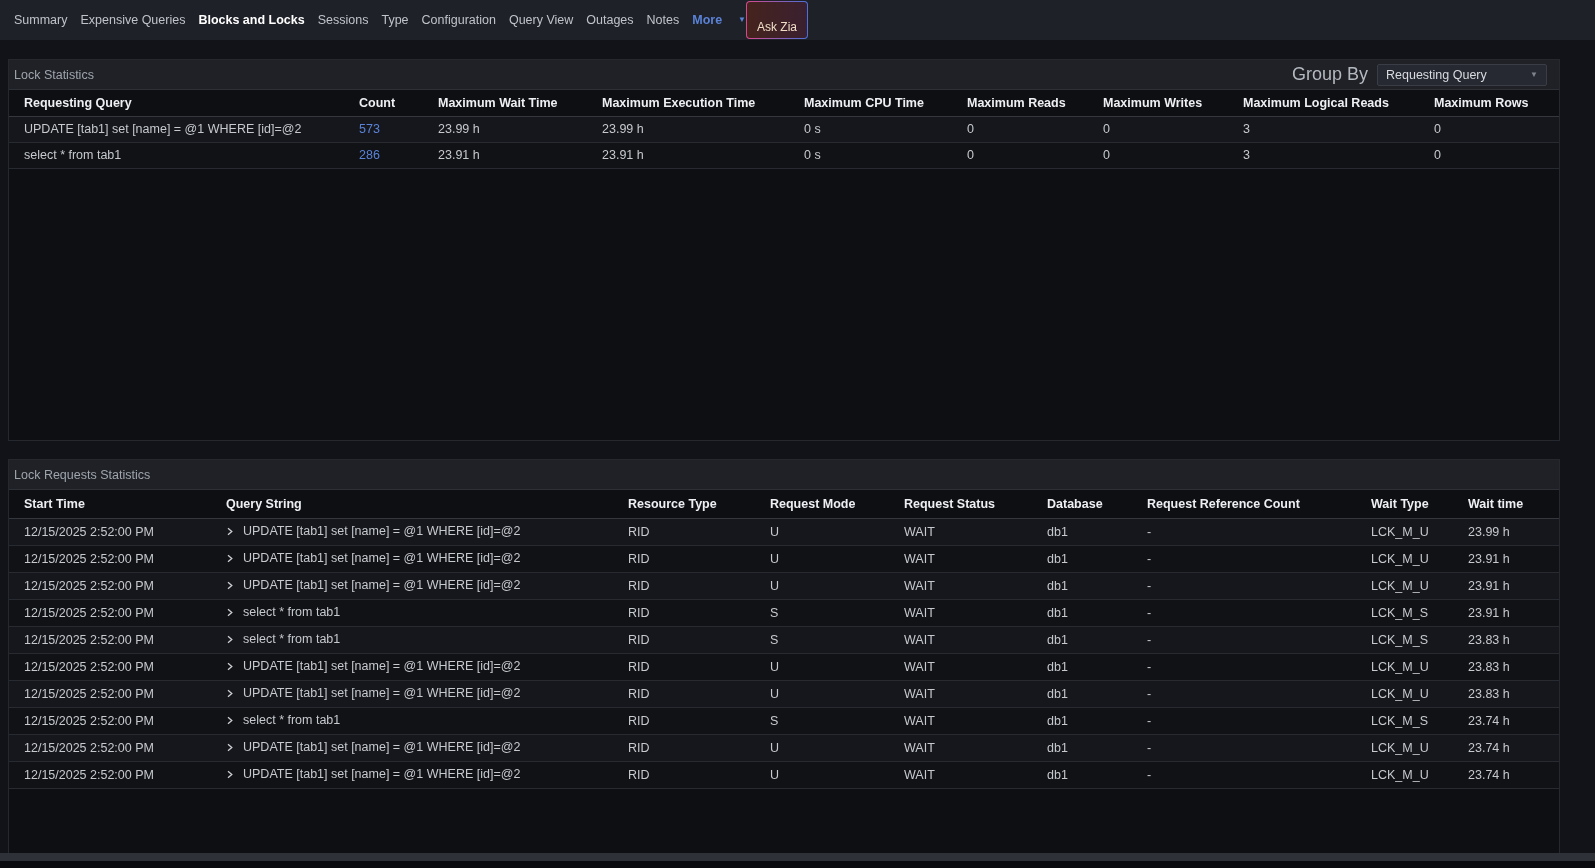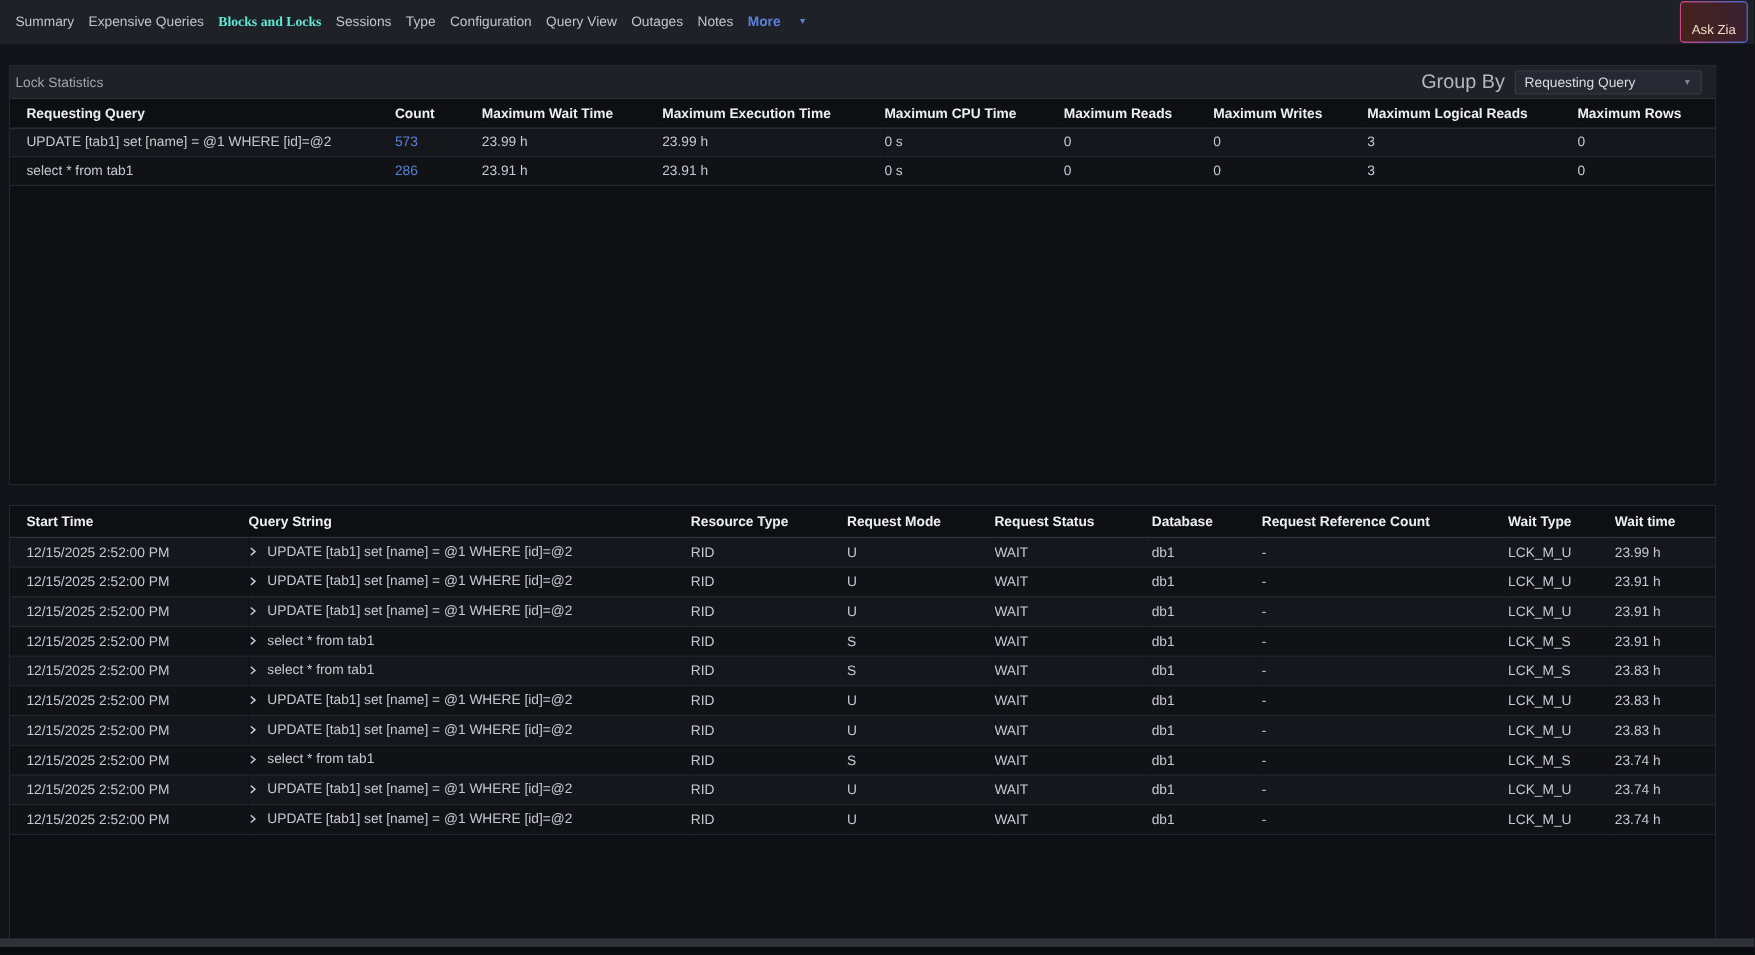--- a/index.html
+++ b/index.html
@@ -5,26 +5,26 @@
   * { box-sizing: border-box; }
   html,body { margin:0; padding:0; }
   body {
     width:1595px; height:868px; position:relative; overflow:hidden;
     background:#121318;
     font-family:"Liberation Sans", sans-serif;
   }
   
   .topnav {
     height:40px; background:#1e2127;
-    display:flex; align-items:center; justify-content:space-between;
+    display:flex; align-items:center; justify-content:flex-start;
     padding:0 4px 0 14px;
   }
   .nav-items { display:flex; align-items:center; gap:13px; }
   .nav-item { color:#c0c4ca; font-size:12.5px; cursor:pointer; white-space:nowrap; }
-  .nav-item.active { color:#5eead4; font-weight:700;font-family:Liberation Serif, serif; }
+  .nav-item.active { color:#ffffff; font-weight:700; }
   .nav-item.more { color:var(--accent-blue); display:inline-flex; align-items:center; gap:16px; font-weight:600; }
   .caret { font-size:8px; line-height:1; }
   .ask-zia {
     height:21px; padding:18px 10px; margin-right:2px;
     font-size:12px; font-family:inherit; border-radius:4px; cursor:pointer;
     color:var(--askzia-text);
     background:linear-gradient(90deg,#45231d,#3a2030) padding-box,
                linear-gradient(90deg,var(--askzia-border-left),var(--askzia-border-right)) border-box;
     border:1px solid transparent;
   }
@@ -153,20 +153,23 @@
           <td>0</td>
           <td>0</td>
           <td>3</td>
           <td>0</td>
         </tr>
       </tbody>
   </table>
 </section>
 
 <section class="panel panel-2">
+  <div class="panel-header">
+    <span class="panel-title">Lock Requests Statistics</span>
+  </div>
   <table class="t2">
     <colgroup>
       <col style="width:217px">
         <col style="width:402px">
         <col style="width:142px">
       <col style="width:134px">
         <col style="width:143px">
         <col style="width:100px">
       <col style="width:224px">
         <col style="width:97px">

